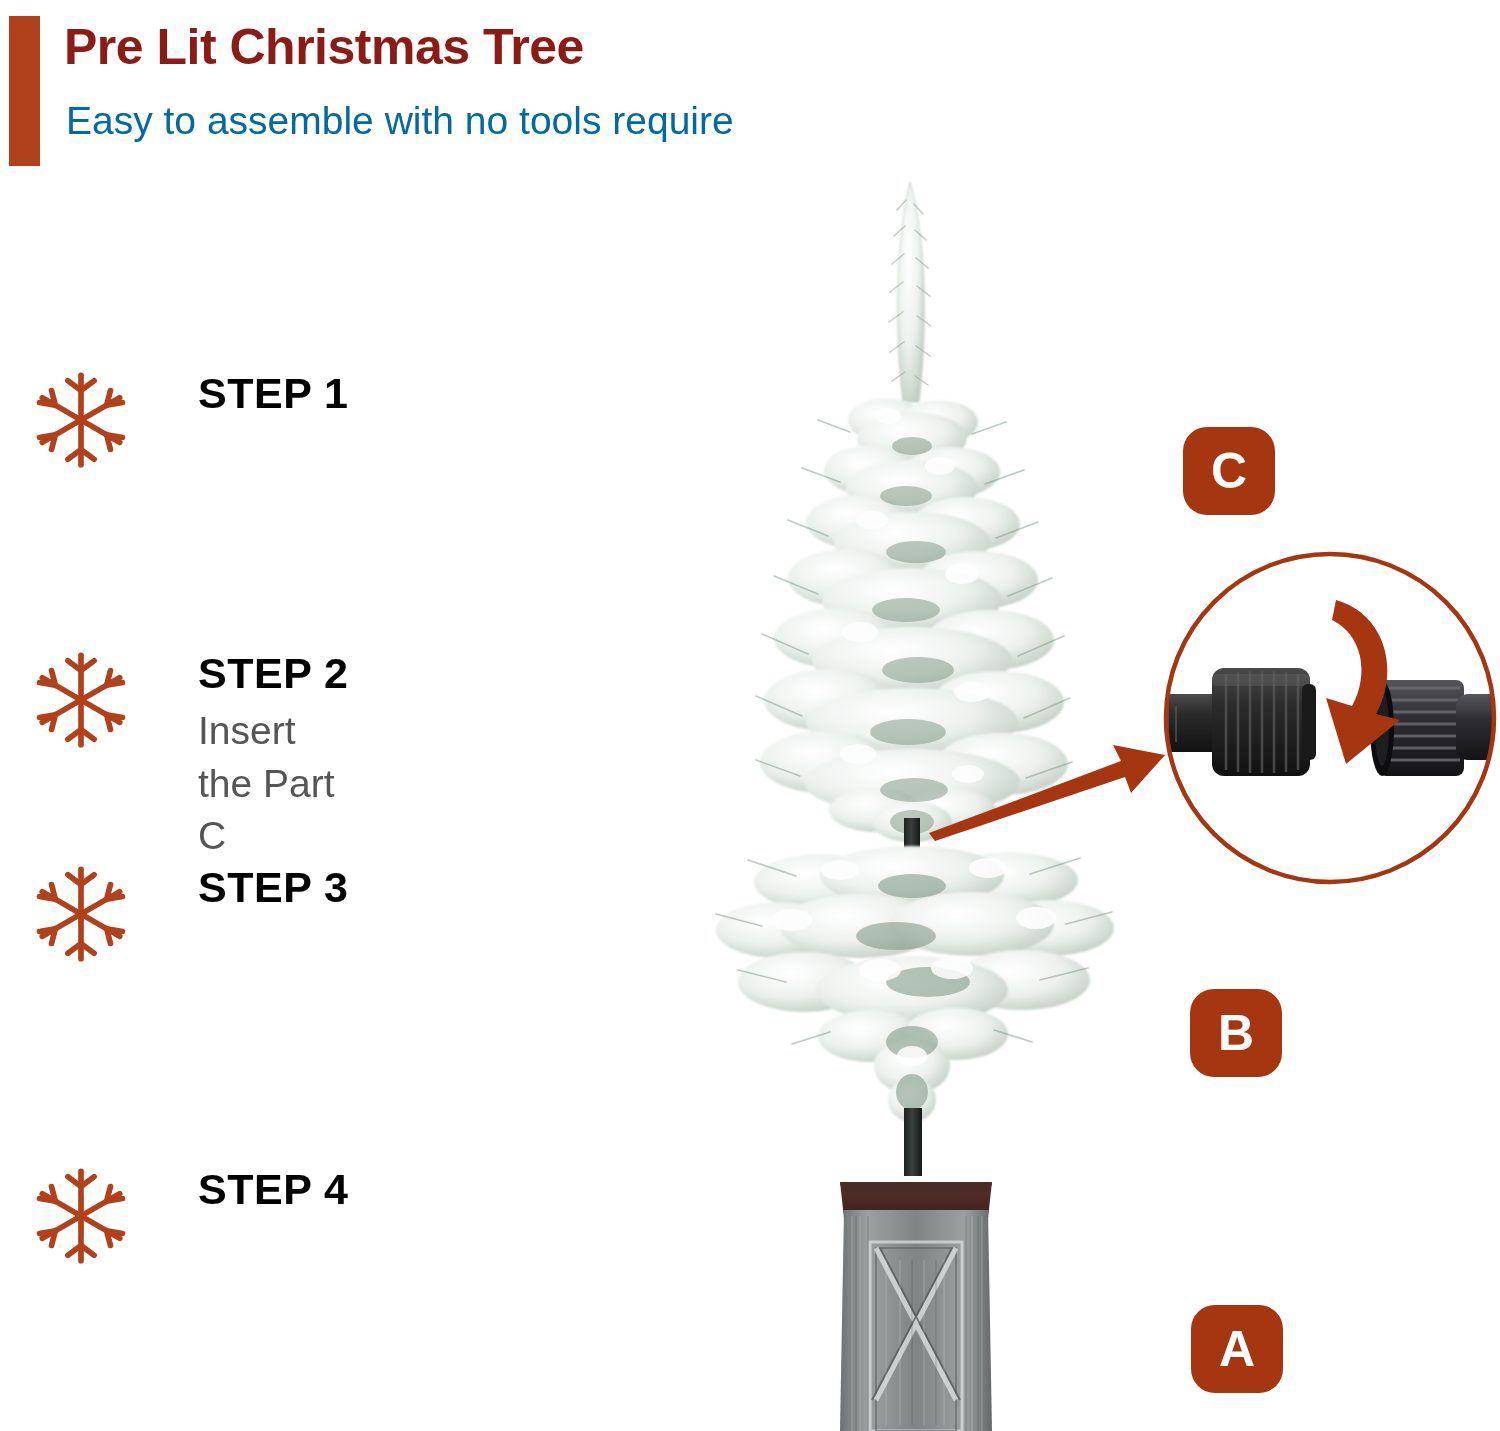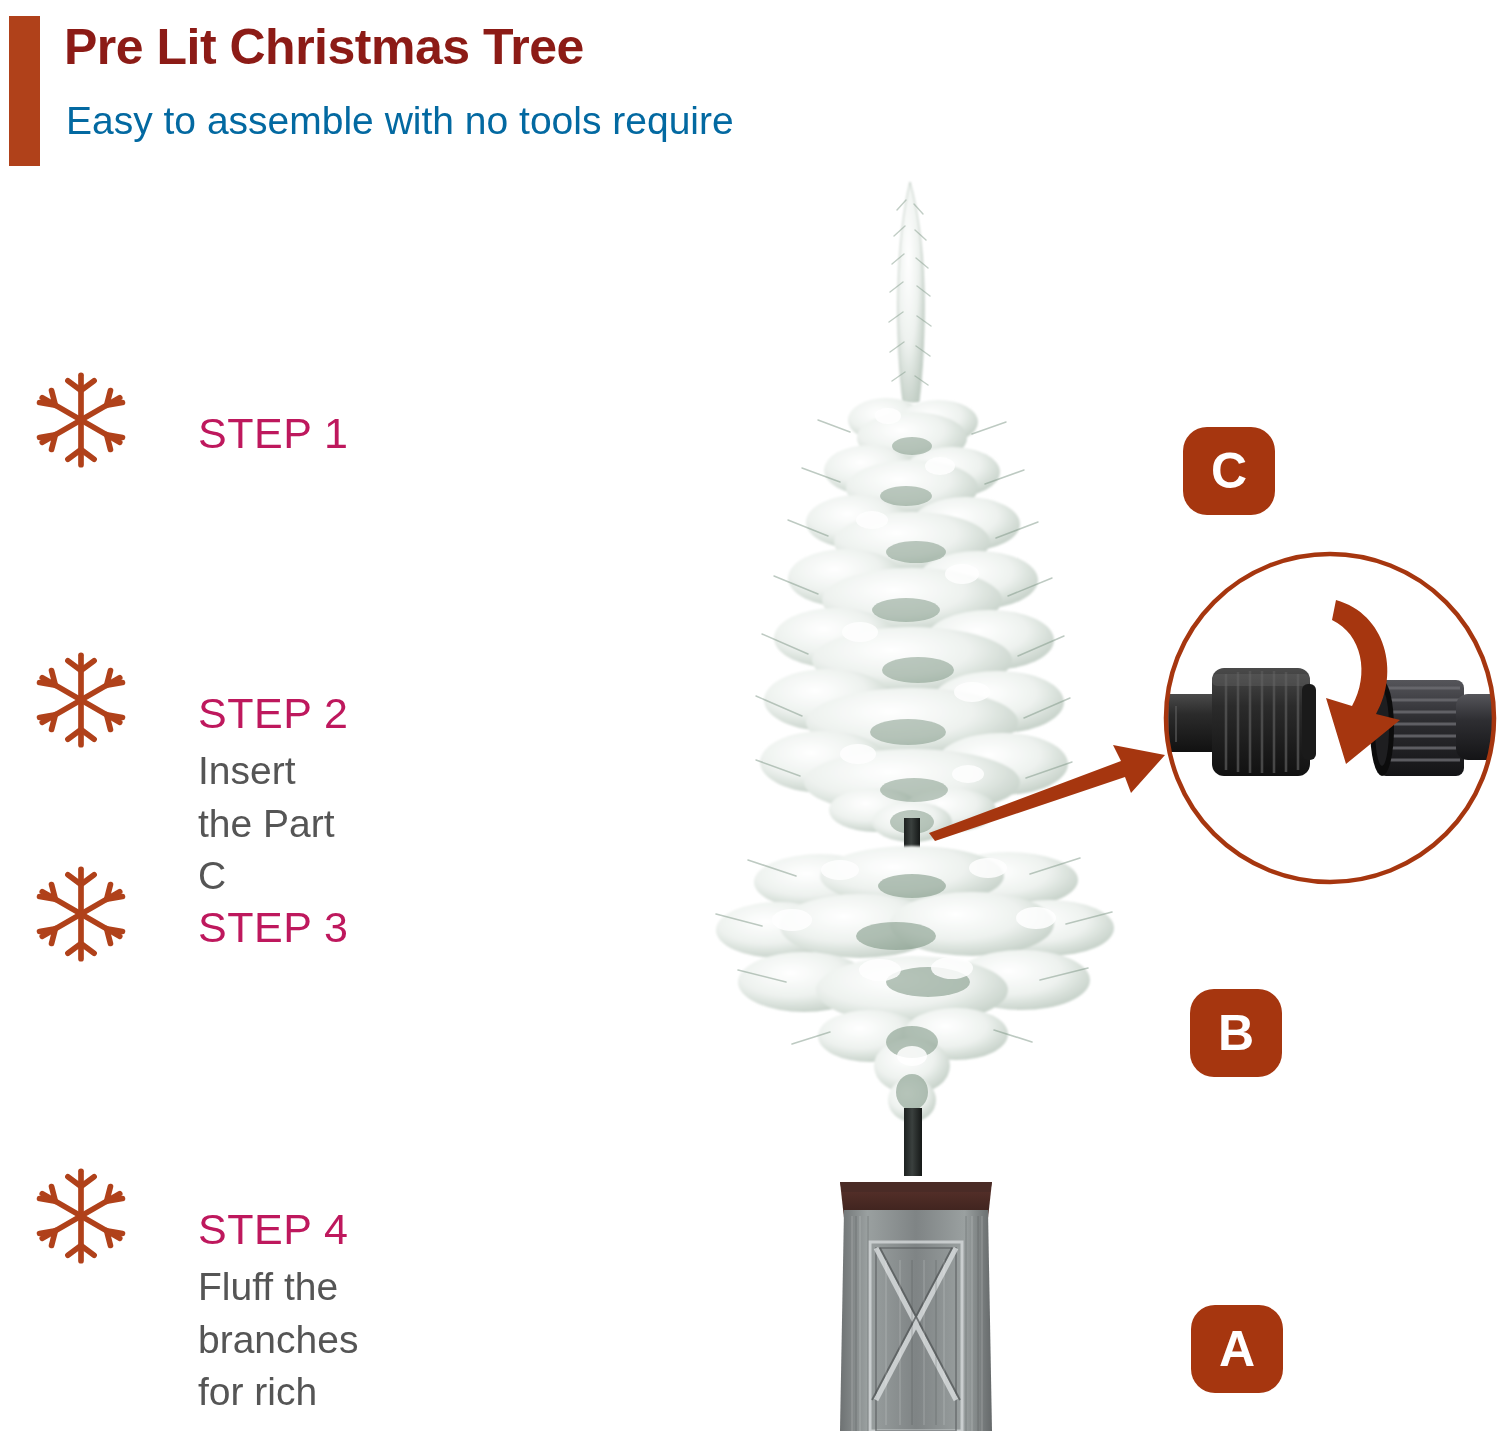--- a/index.html
+++ b/index.html
@@ -35,22 +35,22 @@
     font-size: 39px; font-weight: normal;
     color: #0369a1;
     white-space: nowrap;
   }
 
   
   .step { position: absolute; left: 0; }
   .step-icon { position: absolute; left: 22px; width: 118px; height: 96px; }
   .step-text { position: absolute; left: 198px; }
   .step-title {
-    font-size: 43px; font-weight: normal; color: #be185d;
-    letter-spacing: 0.5px; white-space: nowrap; line-height: 1.0; margin-top: 40px;
+    font-size: 43px; font-weight: bold; color: #000000;
+    letter-spacing: 0.5px; white-space: nowrap; line-height: 1.0;
   }
   .step-body {
     font-size: 39px; font-weight: normal; color: #555555;
     line-height: 1.35; white-space: pre-line; margin-top: 10px;
   }
 
   #step-1 { top: 372px; }
   #step-2 { top: 652px; }
   #step-3 { top: 866px; }
   #step-4 { top: 1168px; }
@@ -159,22 +159,20 @@
         <path d="M50 71 L38 80 M50 71 L62 80"></path>
         <path d="M26.5 30.5 L12 28 M26.5 30.5 L23 17"></path>
         <path d="M73.5 57.5 L88 60 M73.5 57.5 L77 71"></path>
         <path d="M26.5 57.5 L12 60 M26.5 57.5 L23 71"></path>
         <path d="M73.5 30.5 L88 28 M73.5 30.5 L77 17"></path>
       </g>
     </svg>
   </div>
   <div class="step-text">
     <div class="step-title">STEP 4</div>
-    <div class="step-body">Fluff the branches
-for rich appearance</div>
   </div>
 </div>
 
 <div id="product">
   <svg viewBox="0 0 420 1261" width="420" height="1261">
     <defs>
       <radialGradient id="flock" cx="40%" cy="35%" r="70%">
         <stop offset="0%" stop-color="#ffffff"></stop>
         <stop offset="55%" stop-color="#eef2ef"></stop>
         <stop offset="100%" stop-color="#c3cfc6"></stop>

